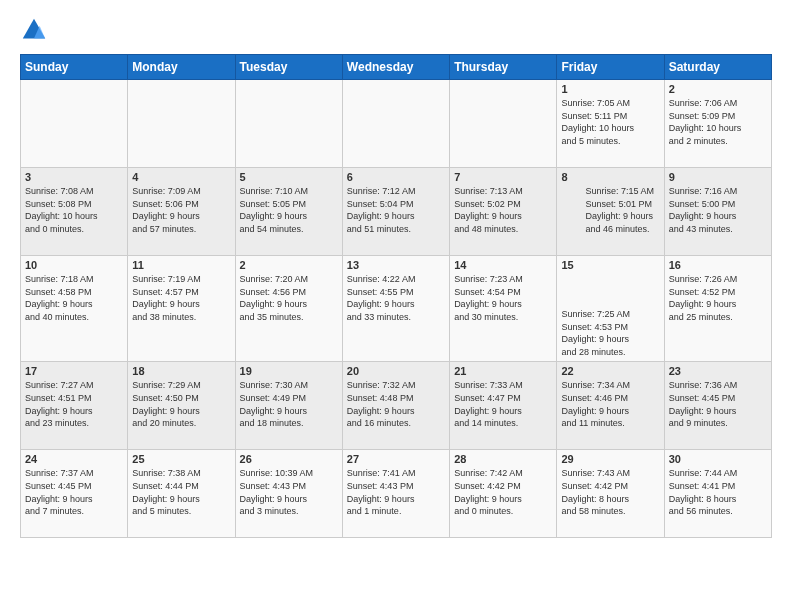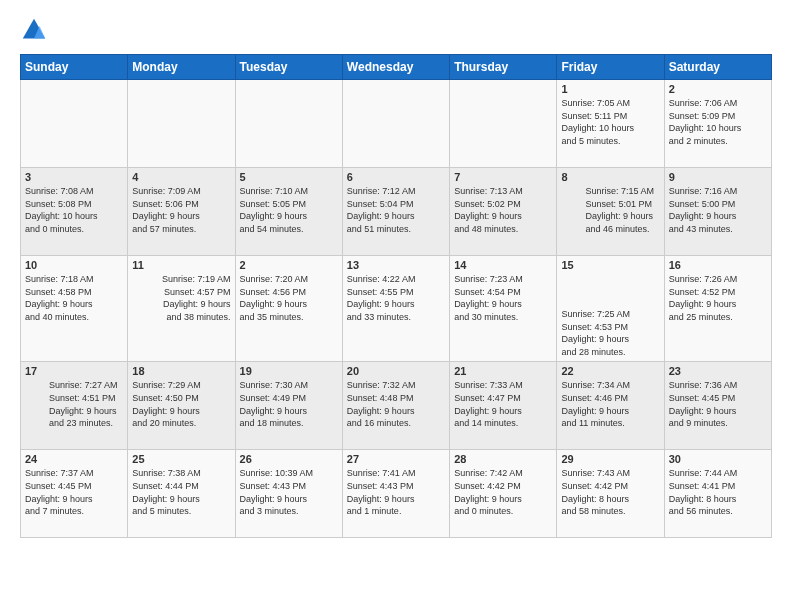--- a/index.html
+++ b/index.html
@@ -209,21 +209,21 @@
         <tr>
           <td>
             <span class="day-num">10</span>
             <div class="day-info" style="white-space: pre-line;">Sunrise: 7:18 AM
 Sunset: 4:58 PM
 Daylight: 9 hours
 and 40 minutes.</div>
           </td>
           <td>
             <span class="day-num">11</span>
-            <div class="day-info" style="white-space: pre-line; text-align: right;">Sunrise: 7:19 AM
+            <div class="day-info" style="white-space: pre-line;">Sunrise: 7:19 AM
 Sunset: 4:57 PM
 Daylight: 9 hours
 and 38 minutes.</div>
           </td>
           <td>
             <span class="day-num">2</span>
             <div class="day-info" style="white-space: pre-line;">Sunrise: 7:20 AM
 Sunset: 4:56 PM
 Daylight: 9 hours
 and 35 minutes.</div>
@@ -253,21 +253,21 @@
             <span class="day-num">16</span>
             <div class="day-info" style="white-space: pre-line;">Sunrise: 7:26 AM
 Sunset: 4:52 PM
 Daylight: 9 hours
 and 25 minutes.</div>
           </td>
         </tr>
         <tr>
           <td>
             <span class="day-num">17</span>
-            <div class="day-info" style="white-space: pre-line; margin-left: 24px;">Sunrise: 7:27 AM
+            <div class="day-info" style="white-space: pre-line;">Sunrise: 7:27 AM
 Sunset: 4:51 PM
 Daylight: 9 hours
 and 23 minutes.</div>
           </td>
           <td>
             <span class="day-num">18</span>
             <div class="day-info" style="white-space: pre-line;">Sunrise: 7:29 AM
 Sunset: 4:50 PM
 Daylight: 9 hours
 and 20 minutes.</div>

